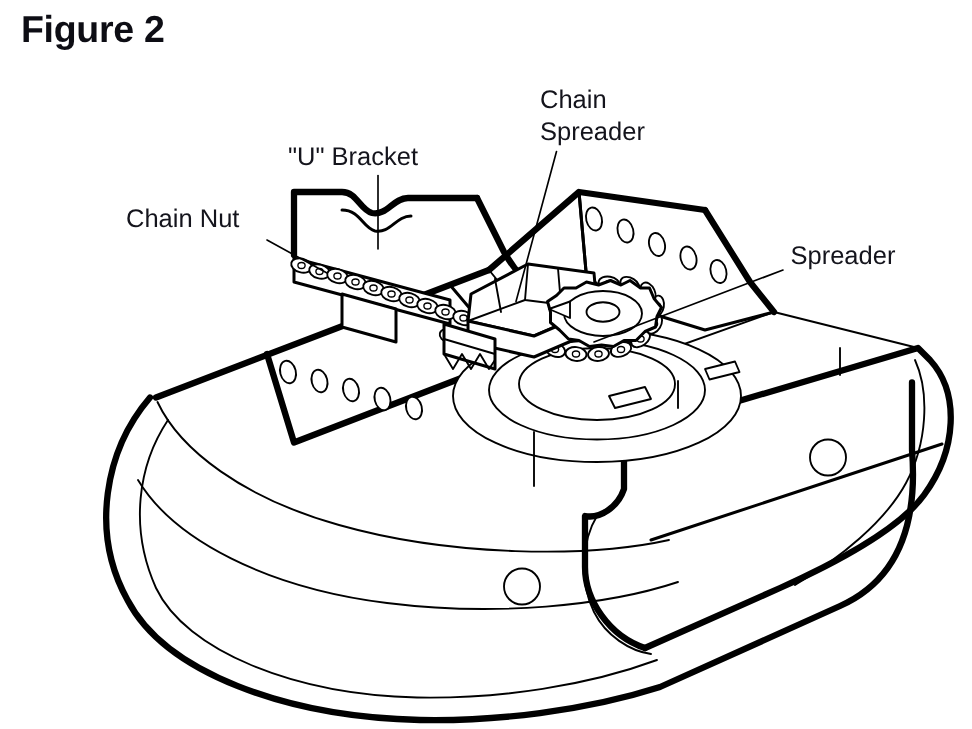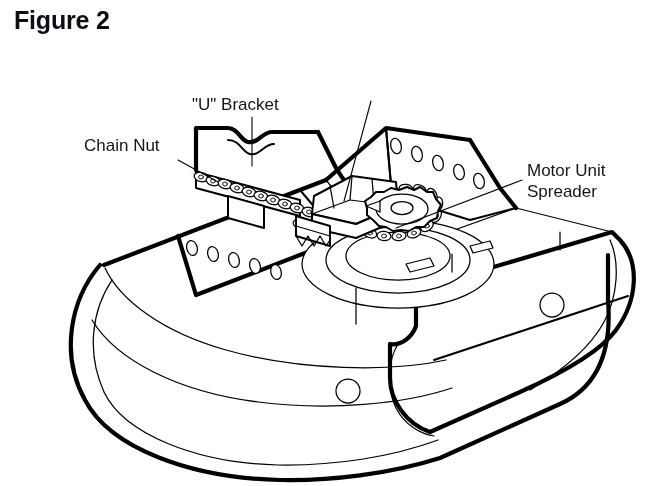--- a/index.html
+++ b/index.html
@@ -426,19 +426,22 @@
       <line class="leader" x1="371" y1="101" x2="344" y2="201"></line>
       <line class="leader" x1="522" y1="180" x2="396" y2="228"></line>
     </g>
 
   </svg>
 
   <div class="callout" id="lbl-lock-nut">Chain Nut</div>
 
   <div class="callout" id="lbl-u-bracket">"U" Bracket</div>
 
-
-  <div class="callout two-line" id="lbl-motor-unit">
-    <div>Motor Unit</div>
+  <div class="callout two-line" id="lbl-chain-spreader">
+    <div>Chain</div>
     <div>Spreader</div>
   </div>
 
+  <div class="callout two-line" id="lbl-motor-unit">
+    <div>Spreader</div>
+  </div>
+
 </div>
 
 </body></html>

